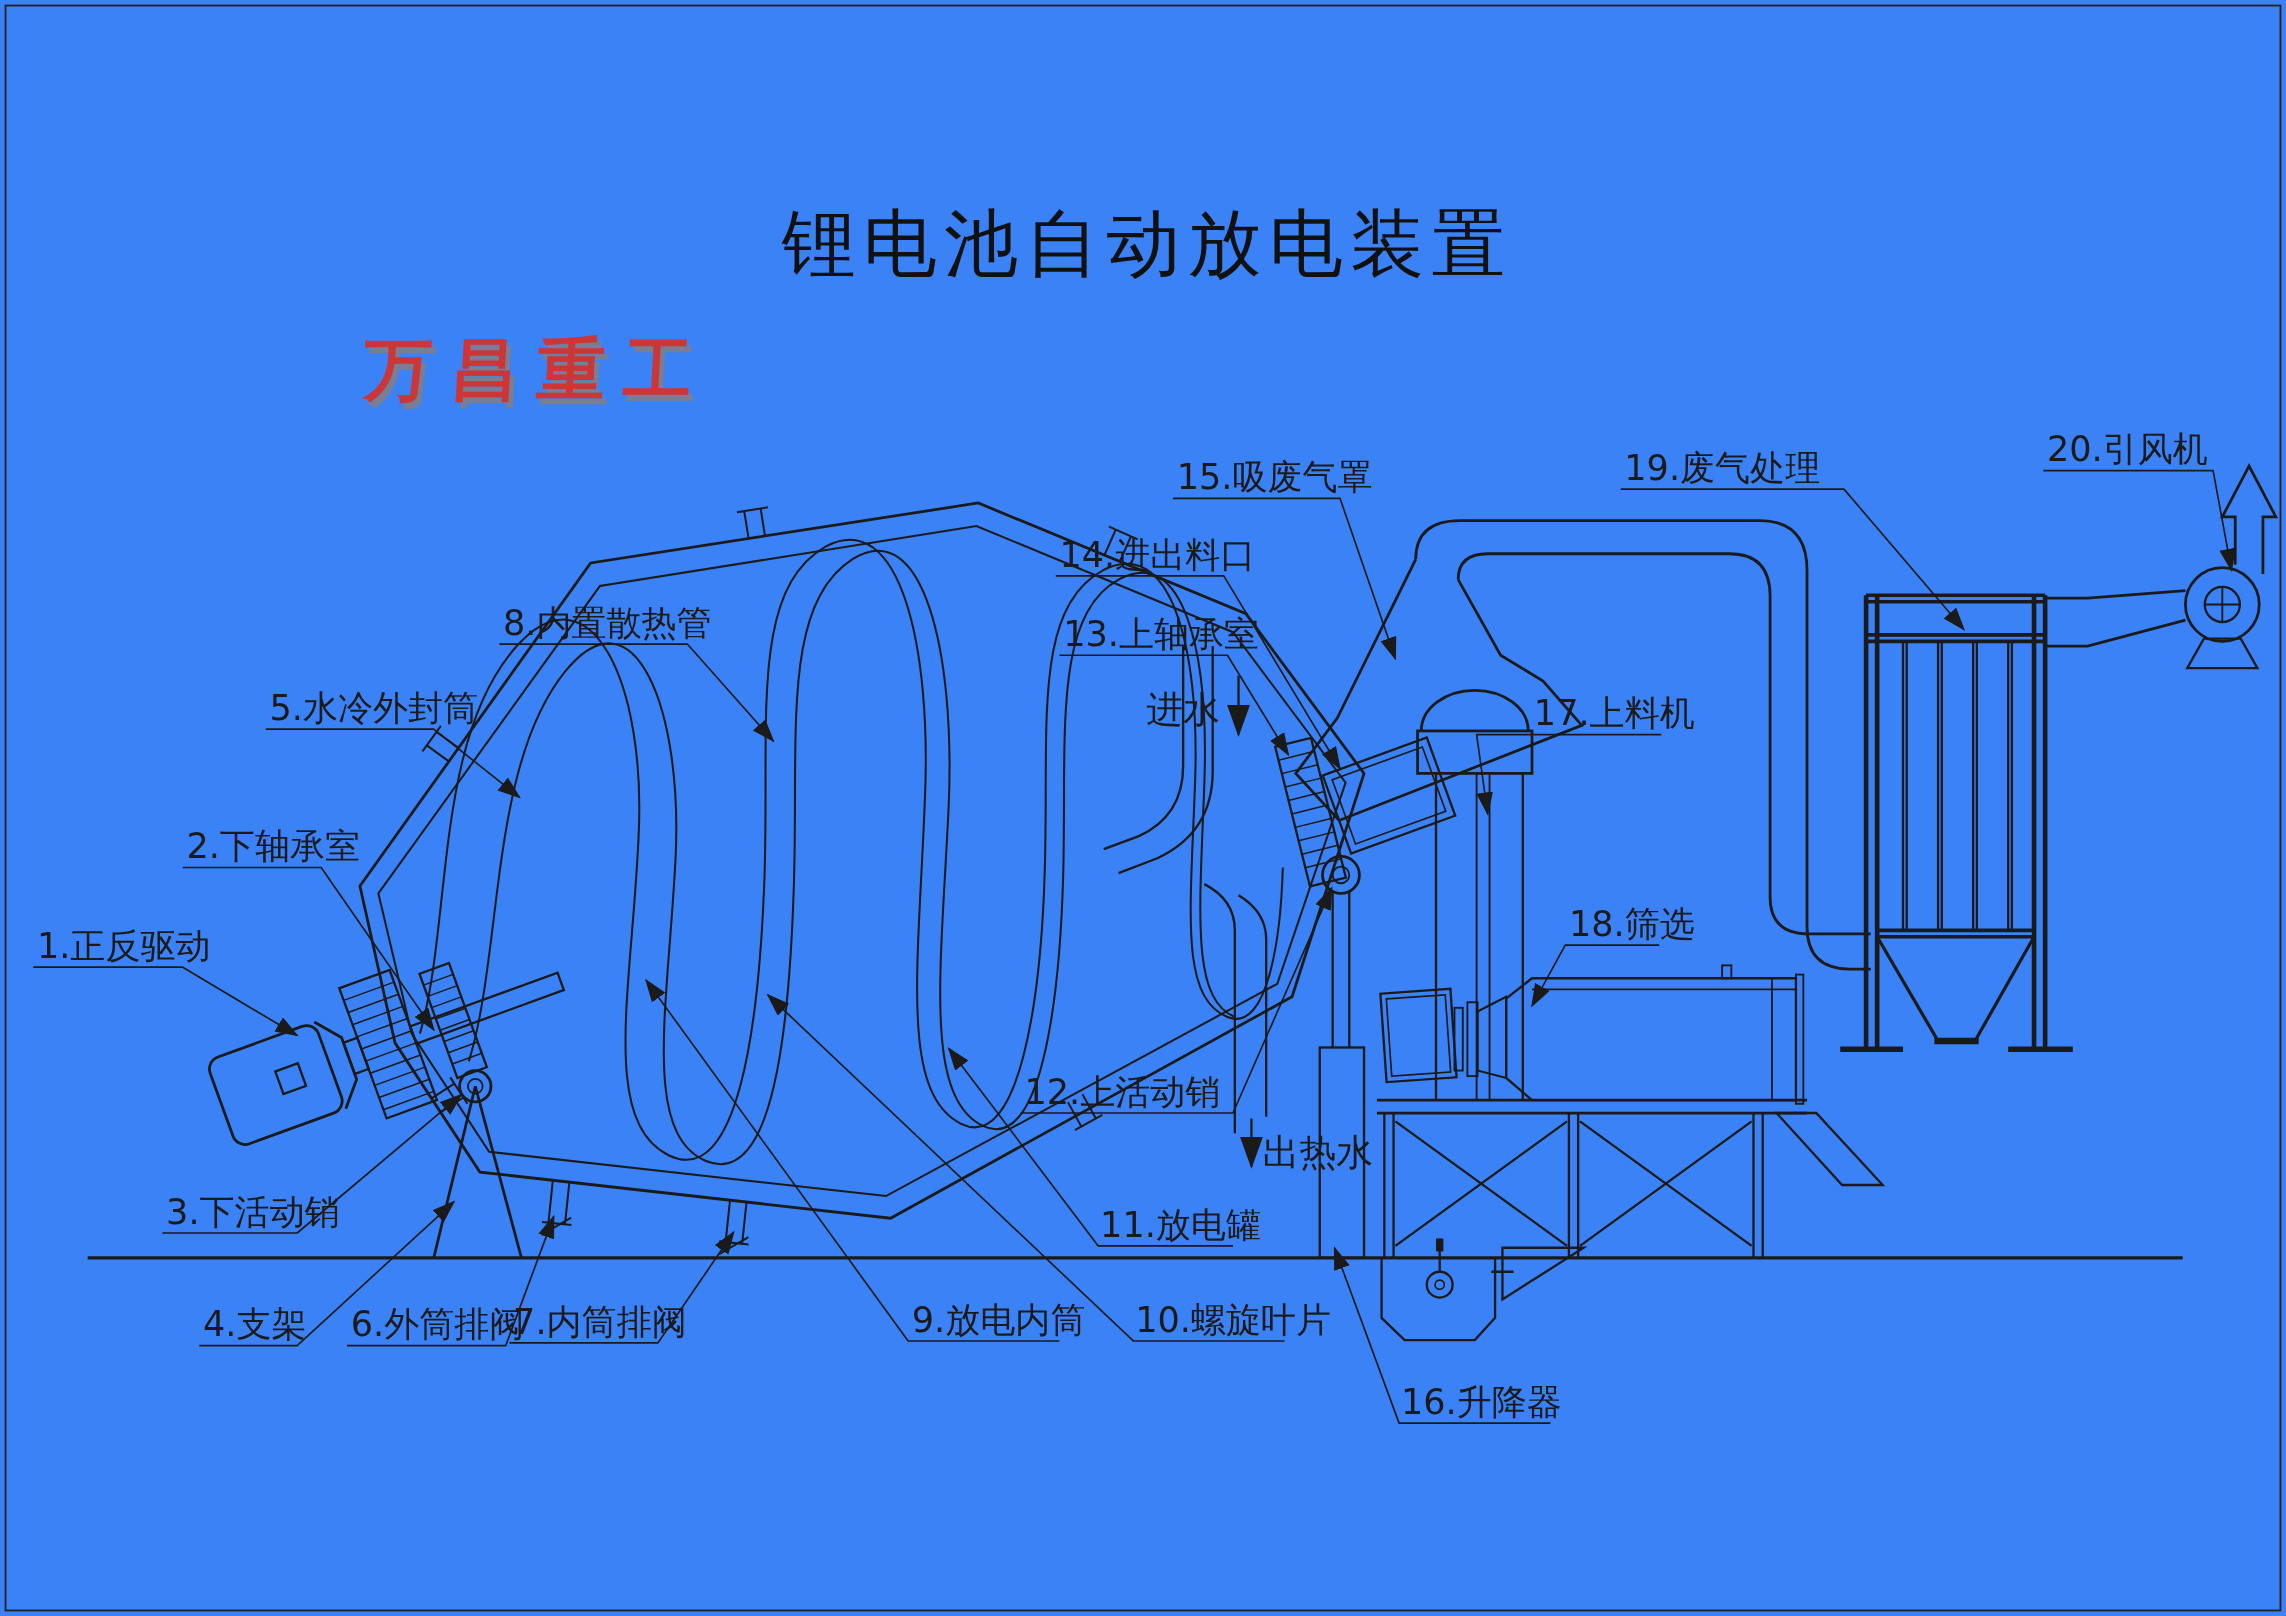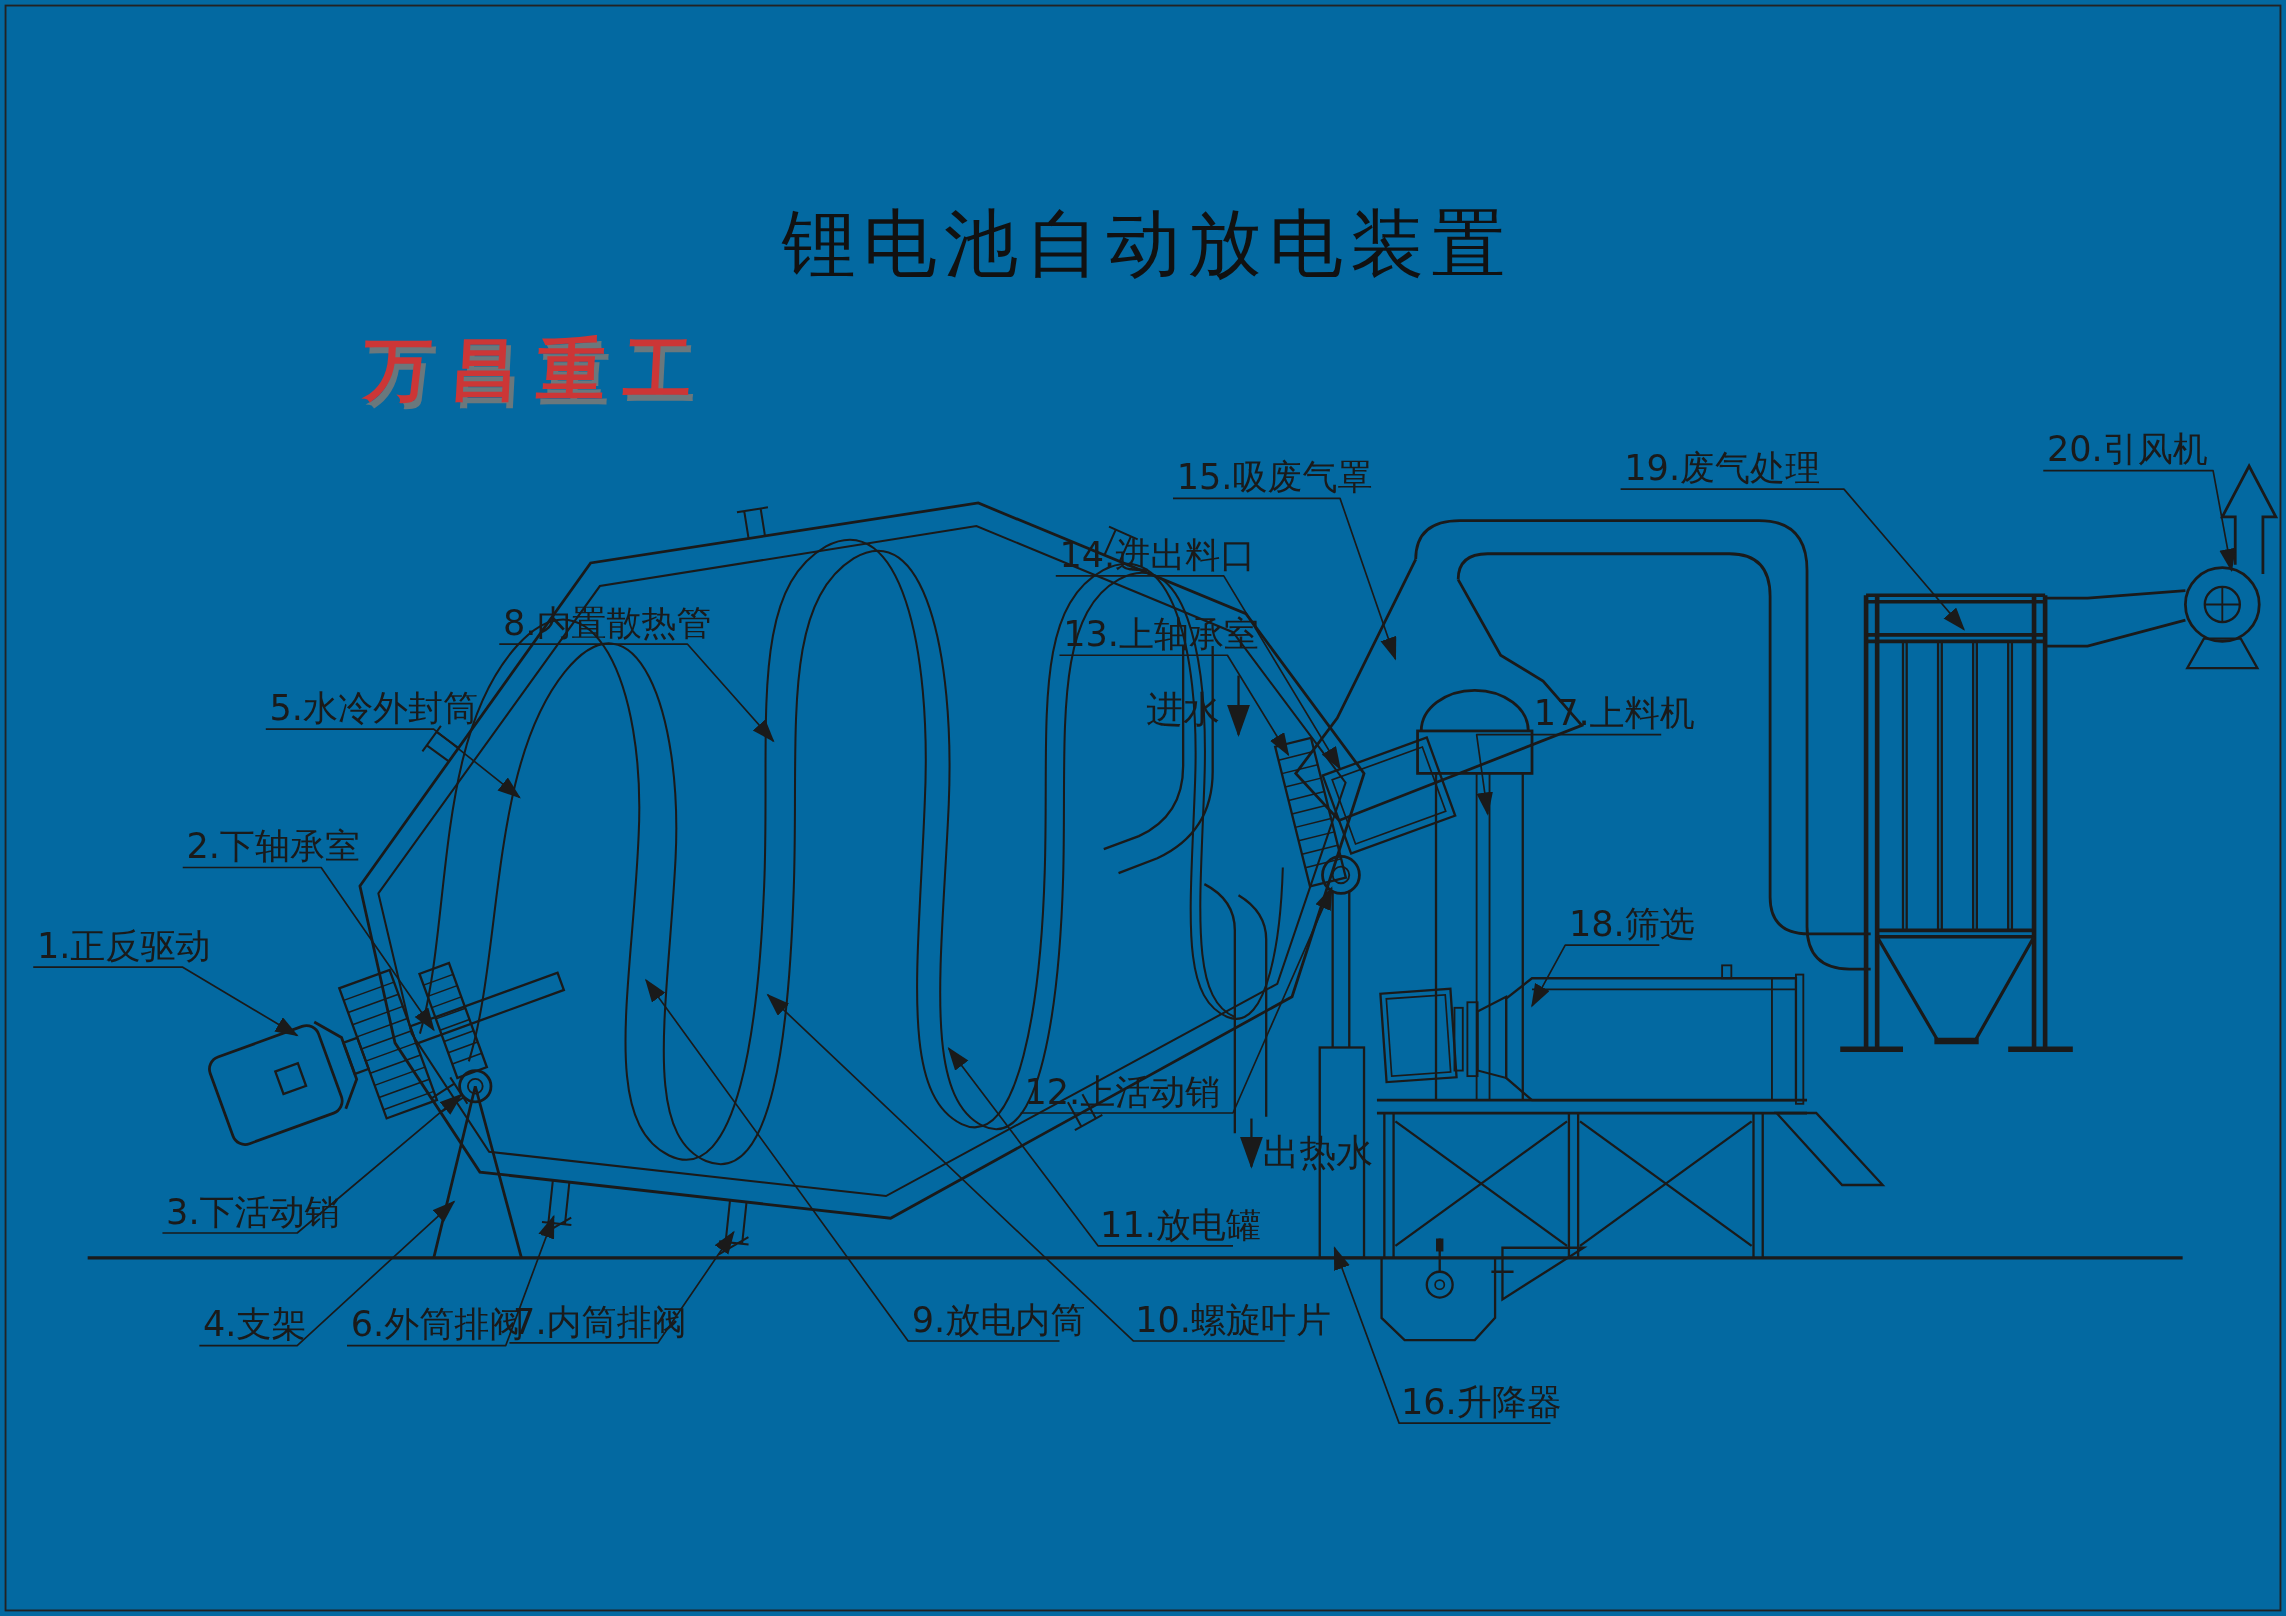--- a/index.html
+++ b/index.html
@@ -1,16 +1,16 @@
 <!DOCTYPE html>
 <html style="font-size:14.8px"><head>
 <meta charset="utf-8">
 <style>
   html,body{margin:0;padding:0;background:#e8e8e8;}
-  .page{position:relative;width:2286px;height:1616px;background:#0369a1;overflow:hidden;
+  .page{position:relative;width:2286px;height:1616px;background:#3b82f6;overflow:hidden;
         font-family:"DejaVu Sans",sans-serif;}
   svg{position:absolute;left:0;top:0;}
   svg text{font-family:"DejaVu Sans","Liberation Sans",sans-serif;fill:#1a1a1a;}
   .title-t{font-size:80px;letter-spacing:8px;fill:#111;}
   .logo-main{font-size:74px;font-weight:bold;letter-spacing:20px;fill:#cc3636;}
   .logo-sh{font-size:74px;font-weight:bold;letter-spacing:20px;fill:#8d7d72;opacity:.75;}
   .lbl{font-size:38px;}
   .ann{font-size:40px;}
   .ln{stroke:#1a1a1a;fill:none;}
 </style>

